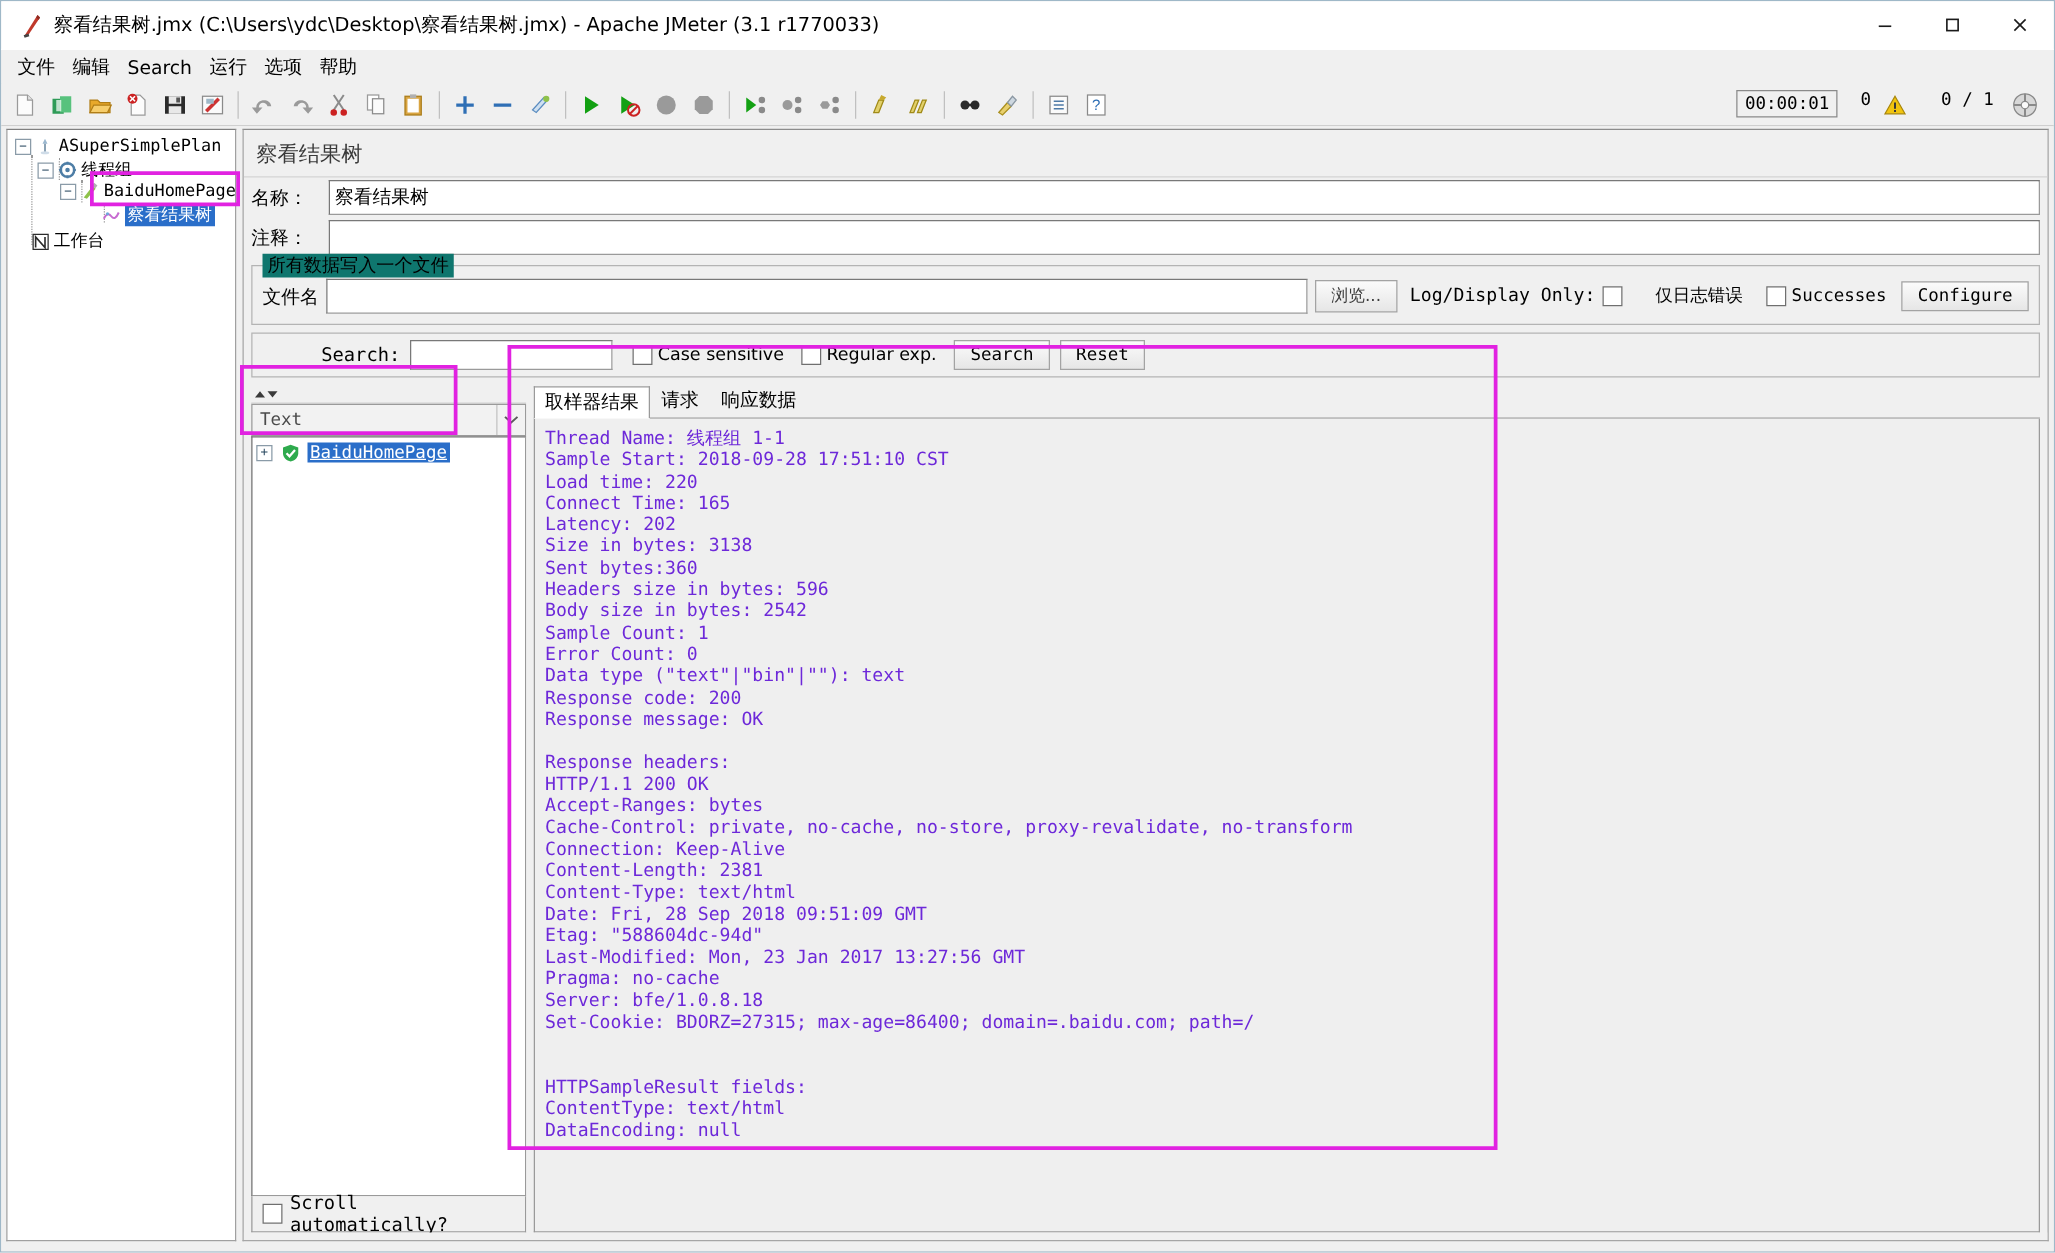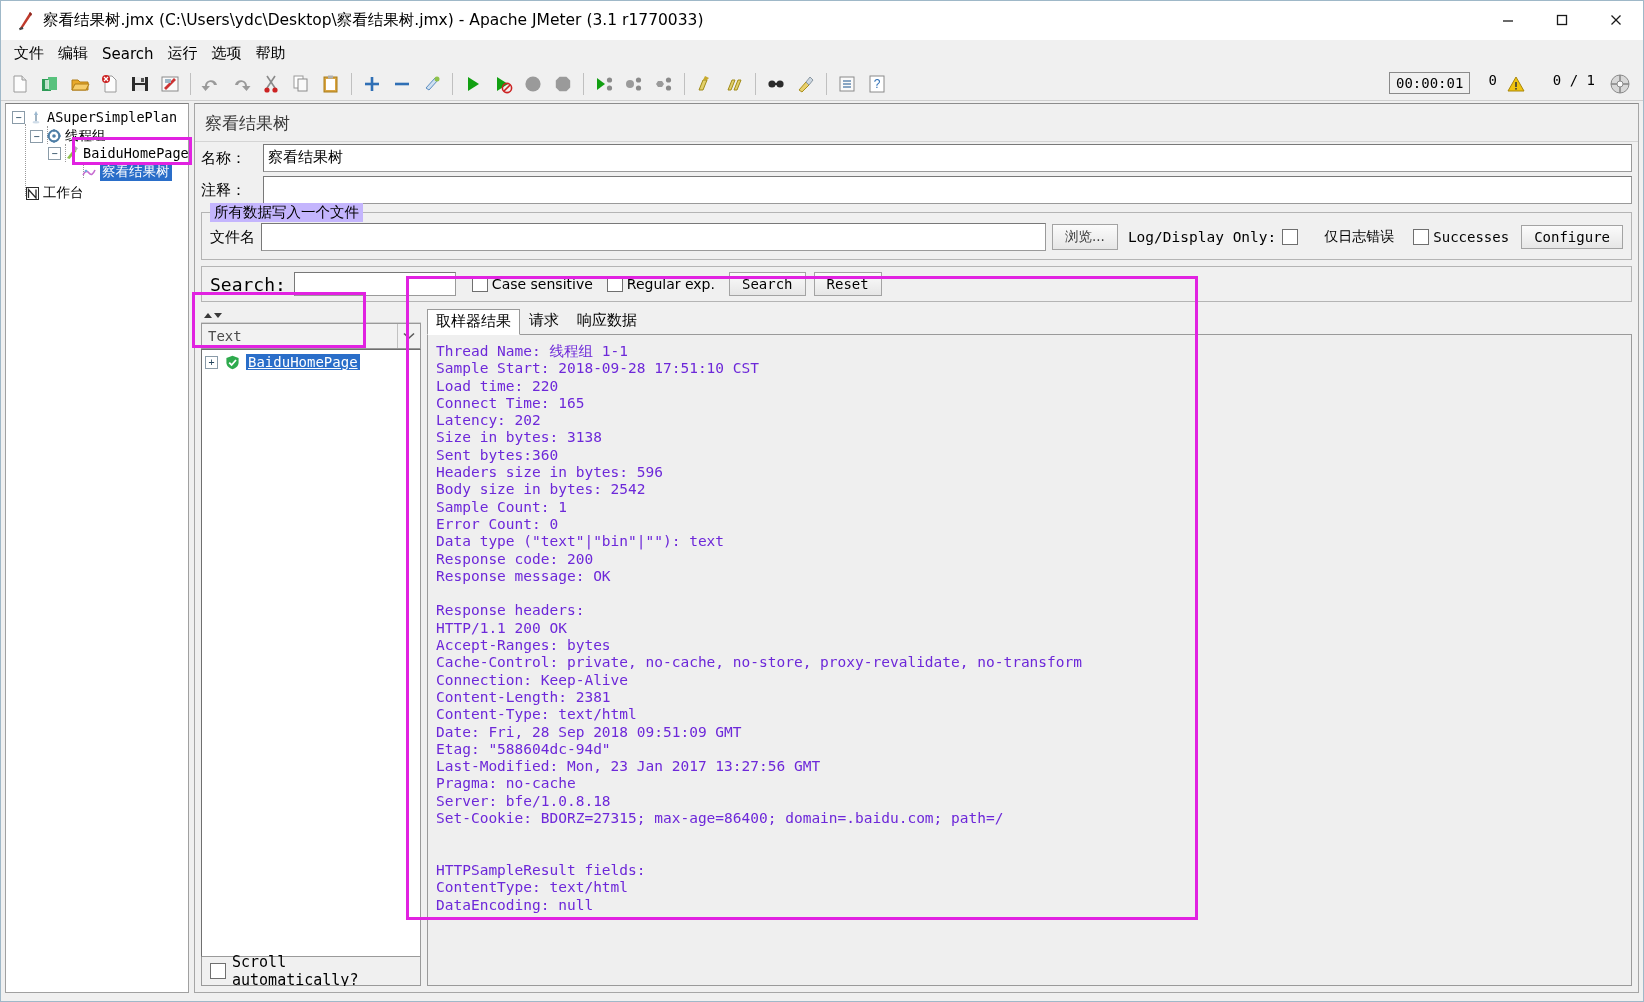--- a/index.html
+++ b/index.html
@@ -133,21 +133,21 @@
     border:1px solid #9a9a9a;border-top-color:#787878;border-left-color:#787878;
     font-size:15px;padding:1px 4px;line-height:22px;
     font-family:"DejaVu Sans","Liberation Sans",sans-serif;
     color:#000;white-space:nowrap;overflow:hidden;
   }
   .group{
     margin:6px 6px 0 6px;border:1px solid #b4b4b4;position:relative;
     padding:10px 8px 8px 8px;background:#f0f0f0;
   }
   .group-title{
-    position:absolute;top:-10px;left:8px;background:#c4b5fd;padding:0 4px;
+    position:absolute;top:-10px;left:8px;background:#0f766e;padding:0 4px;
     font-size:14.5px;color:#000;
     font-family:"DejaVu Sans","Liberation Sans",sans-serif;
   }
   .grow{display:flex;align-items:center;gap:6px;}
   .btn{
     border:1px solid #a3a3a3;background:linear-gradient(#fbfbfb,#e6e6e6);
     font-size:14px;padding:3px 12px;color:#000;white-space:nowrap;
     font-family:"DejaVu Sans Mono","Liberation Mono",monospace;
   }
   .btn.cn{font-family:"DejaVu Sans","Liberation Sans",sans-serif;font-size:13.5px;color:#3b3b3b;}
@@ -590,21 +590,21 @@
           </div>
           <div style="display:flex;align-items:flex-start;margin-left:13px;">
             <span class="cbox"></span>
             <span class="cblabel mono">Successes</span>
           </div>
           <div class="btn" style="margin-left:6px;">Configure</div>
         </div>
       </div>
 
       <div class="searchbar">
-        <div class="mono" style="font-size:18px;">Search:</div>
+        <div class="mono" style="font-size:15px;margin-left:47px;">Search:</div>
         <div class="sinput"></div>
         <div style="display:flex;align-items:center;margin-left:8px;">
           <span class="cbox"></span>
           <span class="cblabel sans">Case sensitive</span>
         </div>
         <div style="display:flex;align-items:center;margin-left:6px;">
           <span class="cbox"></span>
           <span class="cblabel sans">Regular exp.</span>
         </div>
         <div class="btn" style="margin-left:6px;">Search</div>

